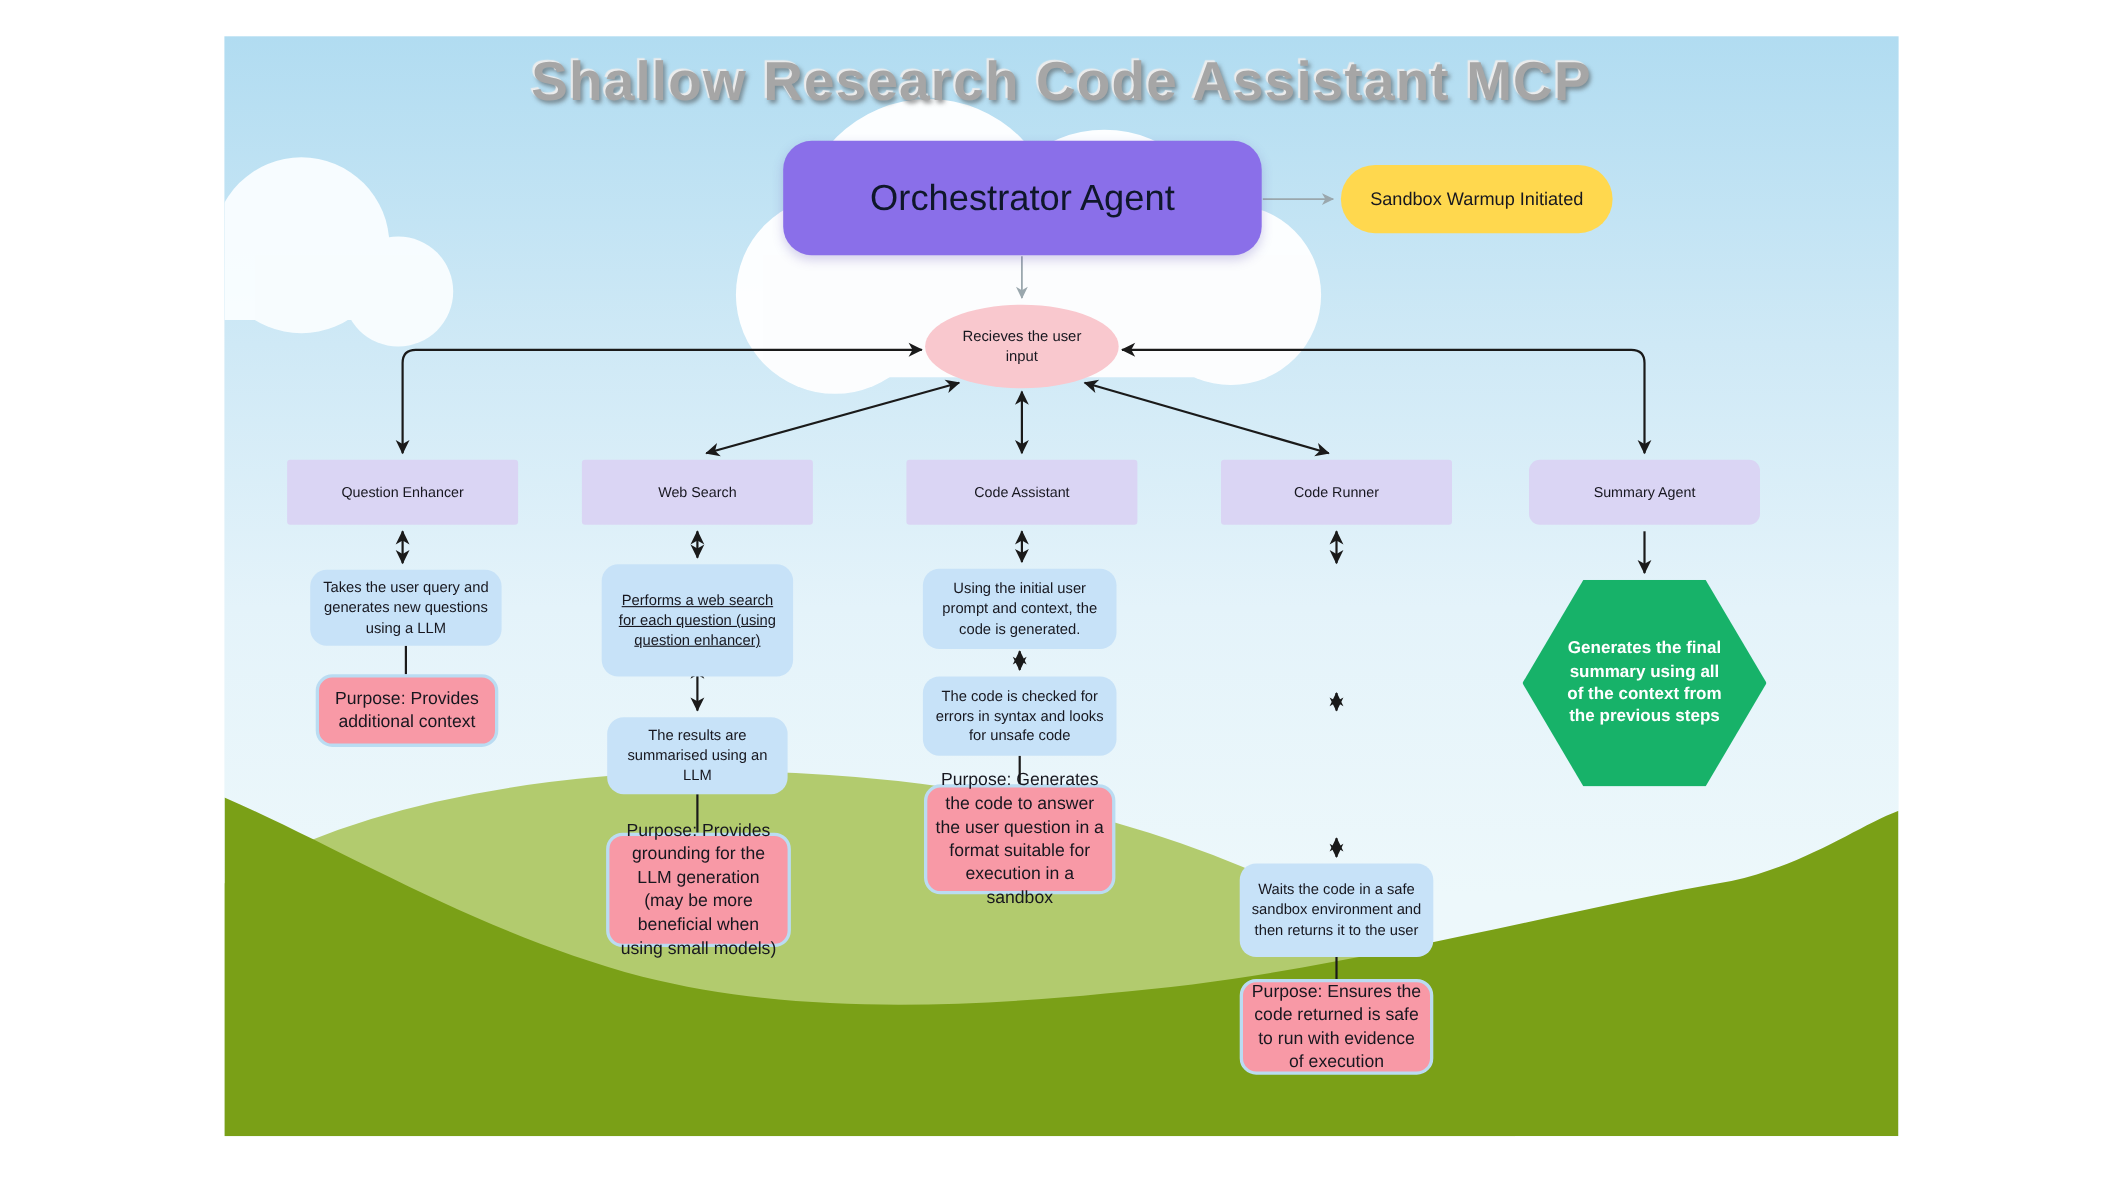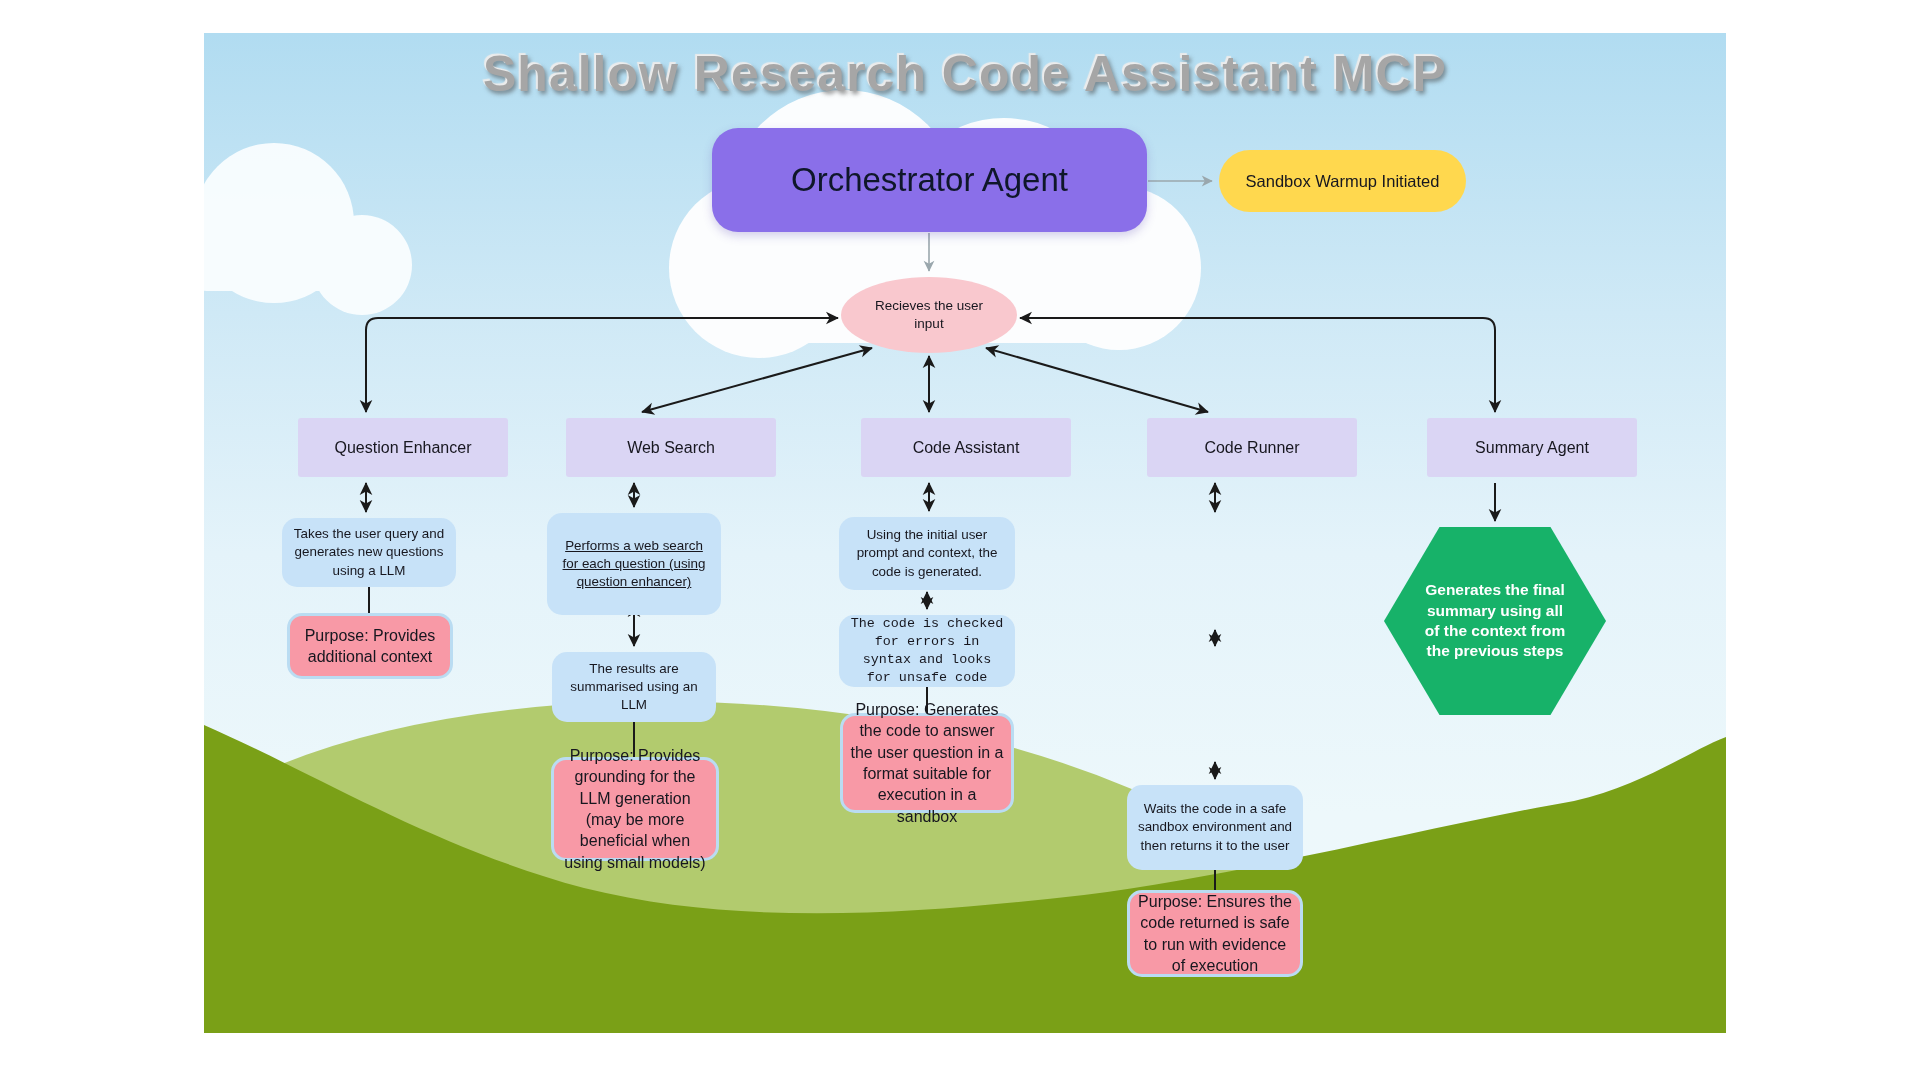--- a/index.html
+++ b/index.html
@@ -13,21 +13,21 @@
         text-align:center;color:#17171f;box-sizing:border-box;}
   .title{position:absolute;z-index:2;left:0;top:12px;width:100%;text-align:center;
          font-size:50px;font-weight:800;letter-spacing:1px;color:#a6a6a6;
          text-shadow:-2px -2px 1px #ececec, 2px 3px 4px rgba(70,70,70,.55);}
   .orch{left:508px;top:95px;width:435px;height:104px;background:#8a6fe9;border-radius:26px;
         color:#0f172a;font-size:33px;font-weight:500;box-shadow:0 4px 10px rgba(90,70,180,.25);}
   .sandbox{left:1015px;top:117px;width:247px;height:62px;background:#ffd84e;border-radius:31px;
         font-size:16.5px;}
   .ellipse{left:637px;top:244px;width:176px;height:76px;background:#f9c8ce;border-radius:50%;
         font-size:13.5px;line-height:1.3;padding:6px 18px;}
-  .cat{top:385px;width:210px;height:59px;background:#dad5f4;border-radius:3px;font-size:16px;margin-left:37px;}
+  .cat{top:385px;width:210px;height:59px;background:#dad5f4;border-radius:3px;font-size:13px;}
   .step{background:#c7e2f8;border-radius:15px;font-size:13.4px;line-height:1.36;padding:8px 9px;}
   .purpose{background:#f899a6;border:3px solid #badcf2;border-radius:15px;
         font-size:16px;line-height:1.33;padding:6px 7px;}
   .hex{left:1180px;top:494px;width:222px;height:188px;background:#17b269;
         clip-path:polygon(25% 0,75% 0,100% 50%,75% 100%,25% 100%,0 50%);
         color:#ffffff;font-weight:700;font-size:15.5px;line-height:1.32;padding:0 34px;}
 </style>
 </head>
 <body>
 
@@ -98,31 +98,31 @@
     <div class="title">Shallow Research Code Assistant MCP</div>
 
     <div class="node orch">Orchestrator Agent</div>
     <div class="node sandbox">Sandbox Warmup Initiated</div>
     <div class="node ellipse">Recieves the user input</div>
 
     <div class="node cat" style="left:57px;">Question Enhancer</div>
     <div class="node cat" style="left:325px;">Web Search</div>
     <div class="node cat" style="left:620px;">Code Assistant</div>
     <div class="node cat" style="left:906px;">Code Runner</div>
-    <div class="node cat" style="left:1186px;">Summary Agent</div>
+    <div class="node cat" style="left:1186px;border-radius:10px;">Summary Agent</div>
 
     <div class="node step" style="left:78px;top:485px;width:174px;height:69px;">Takes the user query and generates new questions using a LLM</div>
     <div class="node purpose" style="left:83px;top:580px;width:166px;height:66px;">Purpose: Provides additional context</div>
 
     <div class="node step" style="left:343px;top:480px;width:174px;height:102px;text-decoration:underline;">Performs a web search for each question (using question enhancer)</div>
     <div class="node step" style="left:348px;top:619px;width:164px;height:70px;">The results are summarised using an LLM</div>
     <div class="node purpose" style="left:347px;top:724px;width:168px;height:104px;text-align:center;">Purpose: Provides grounding for the LLM generation (may be more beneficial when using small models)</div>
 
     <div class="node step" style="left:635px;top:484px;width:176px;height:73px;">Using the initial user prompt and context, the code is generated.</div>
-    <div class="node step" style="left:635px;top:582px;width:176px;height:72px;font-family:Liberation Mono, monospace;">The code is checked for errors in syntax and looks for unsafe code</div>
+    <div class="node step" style="left:635px;top:582px;width:176px;height:72px;">The code is checked for errors in syntax and looks for unsafe code</div>
     <div class="node purpose" style="left:636px;top:680px;width:174px;height:100px;">Purpose: Generates the code to answer the user question in a format suitable for execution in a sandbox</div>
 
     <div class="node step" style="left:923px;top:752px;width:176px;height:85px;">Waits the code in a safe sandbox environment and then returns it to the user</div>
     <div class="node purpose" style="left:923px;top:857px;width:176px;height:87px;">Purpose: Ensures the code returned is safe to run with evidence of execution</div>
 
     <div class="node hex">Generates the final summary using all of the context from the previous steps</div>
 
   </div>
 </div>
 

